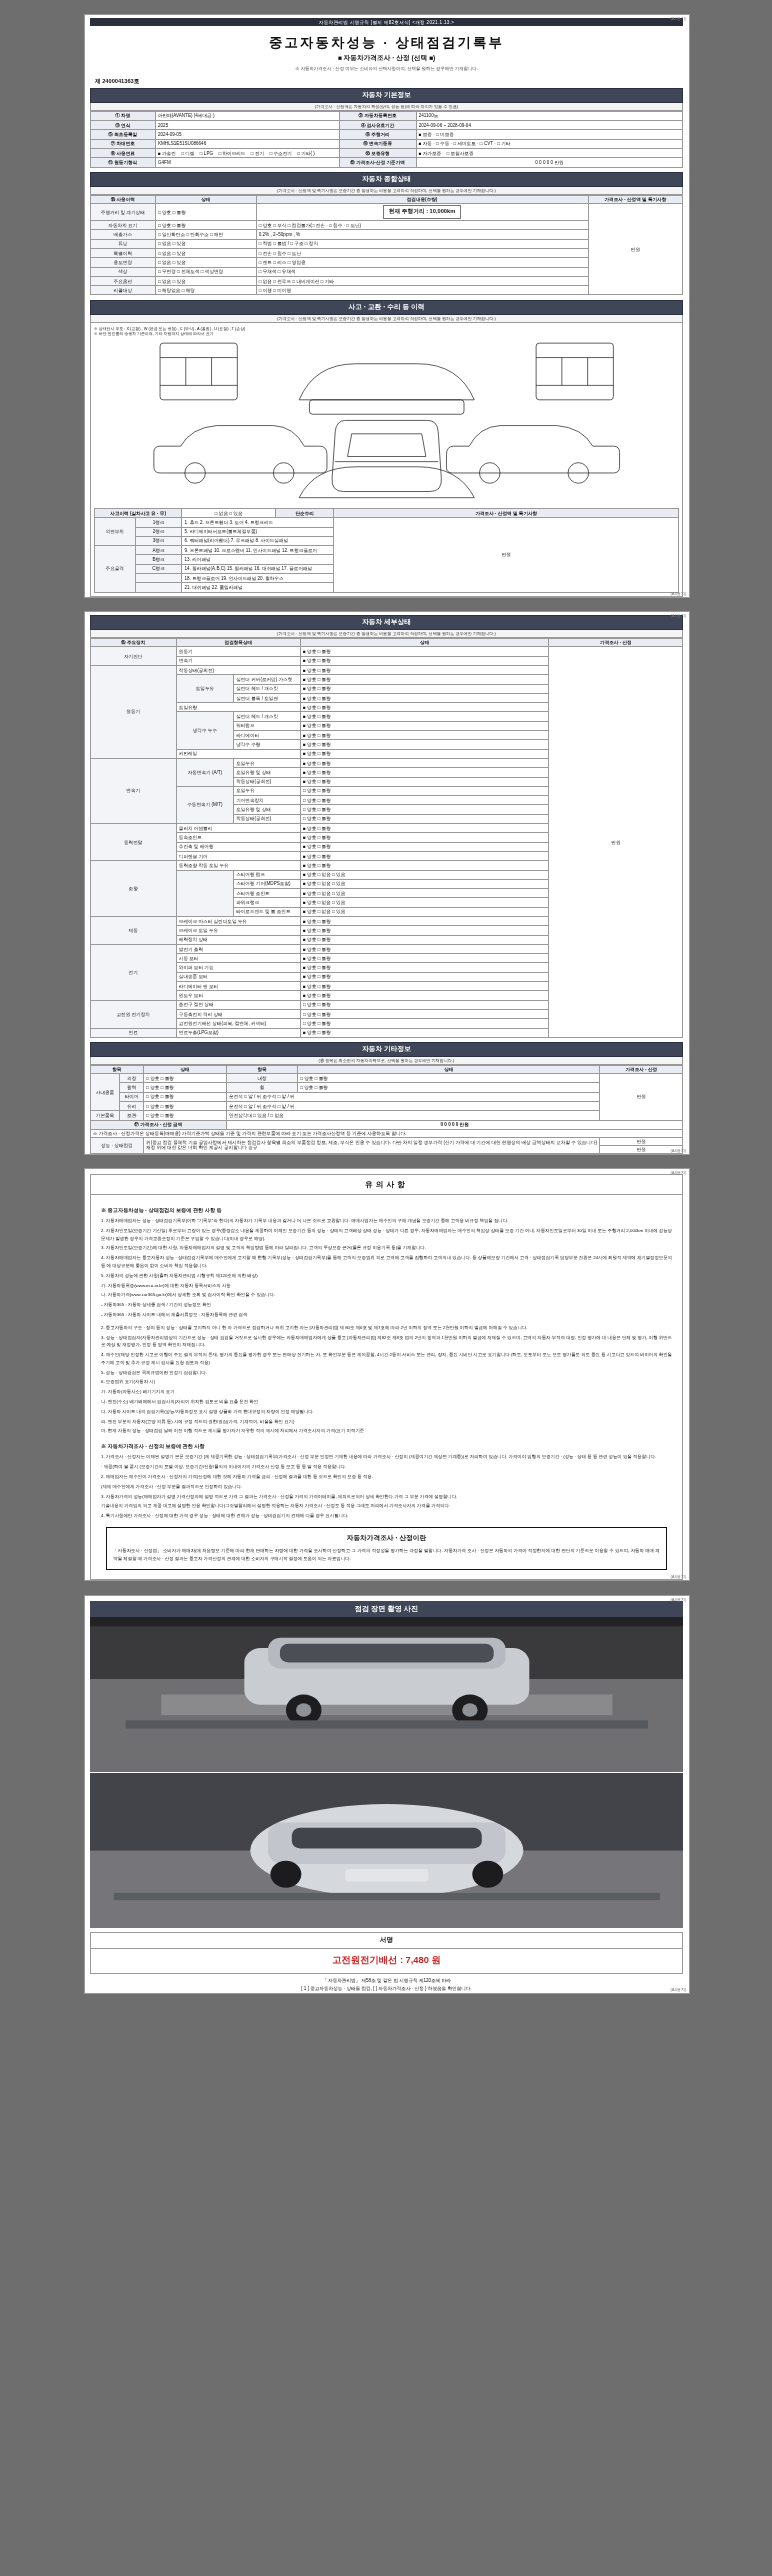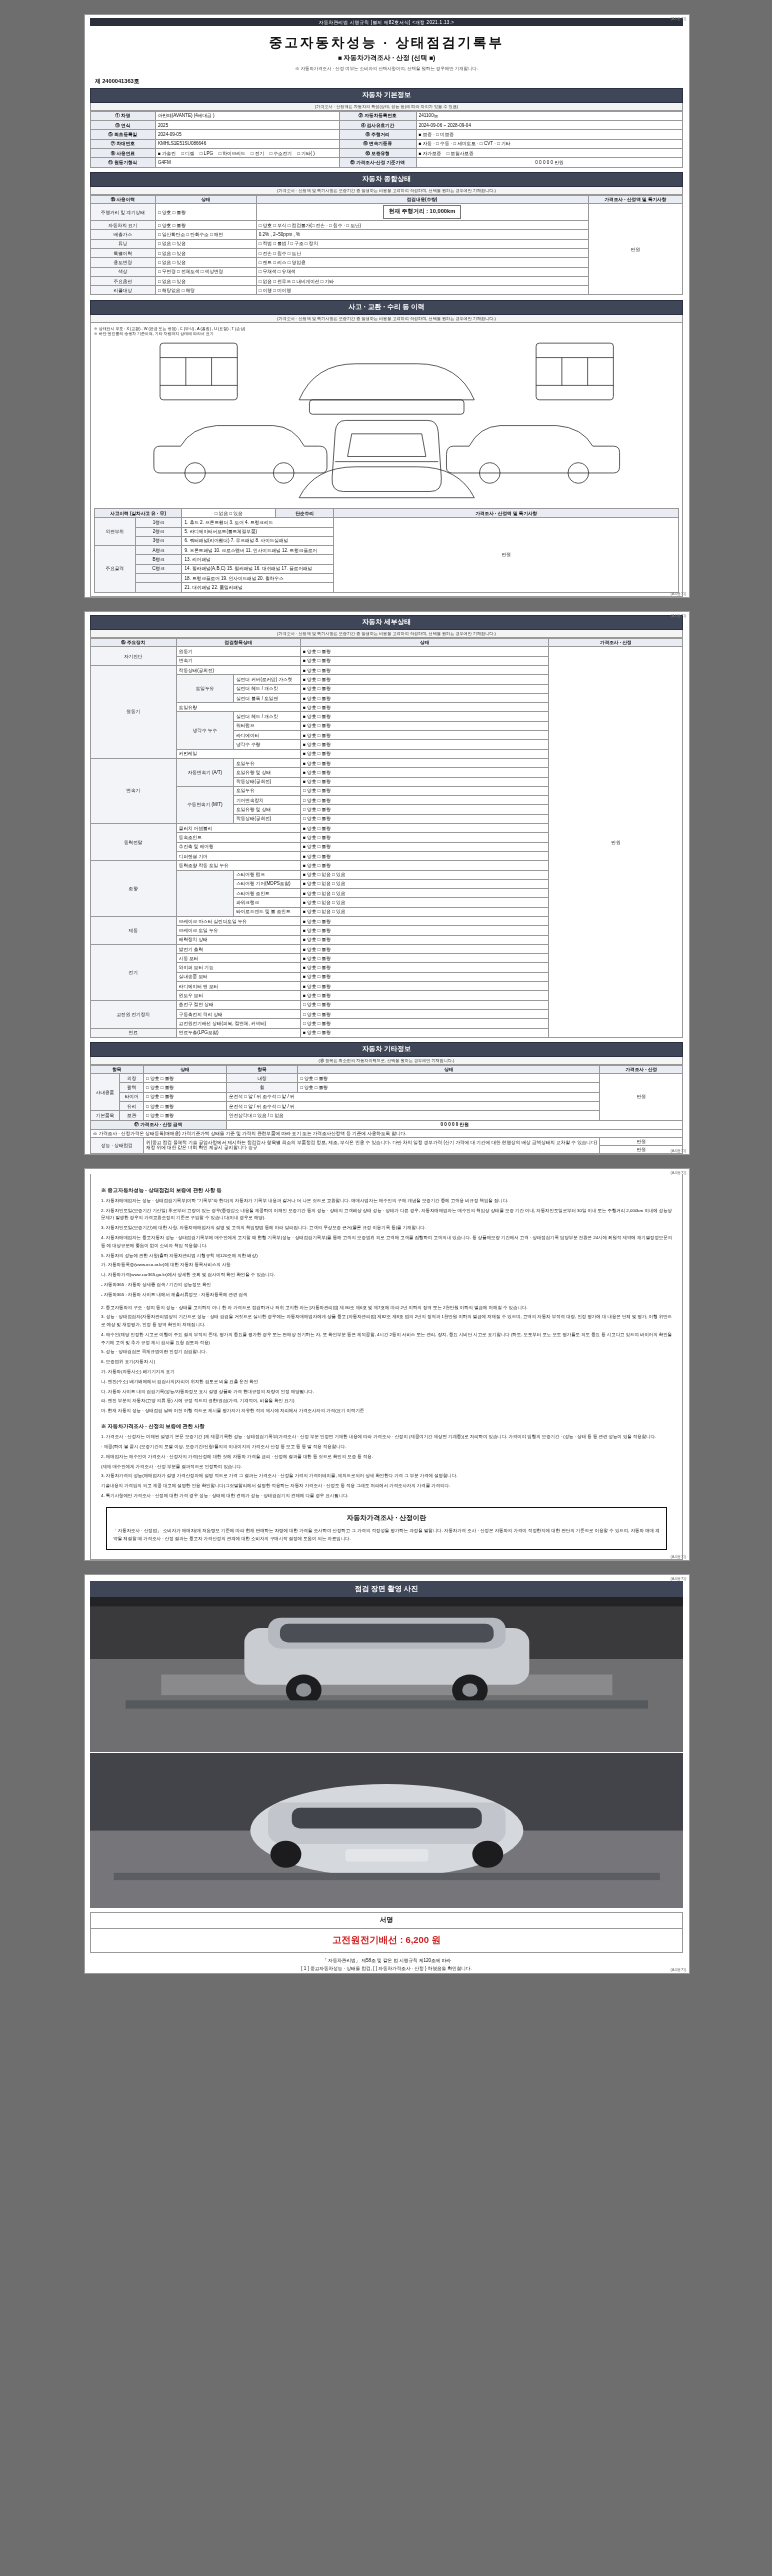--- a/index.html
+++ b/index.html
@@ -602,20 +602,21 @@
       </tr>
     </tbody>
         </table>
   </div>
   <div class="corner-b">(A4용지)</div>
 </div>
 
 <div class="page">
   <div class="corner">(A4용지)</div>
   <div style="padding:5.2px 5.2px 0;">
+    <div class="notice-title">유의사항</div>
     <div class="notice-body">
 
       <div class="nh">※ 중고자동차성능 · 상태점검의 보증에 관한 사항 등</div>
       <p class="np">1. 자동차매매업자는 성능 · 상태점검기록부(이하 "기록부"라 한다)의 자동차가 기록부 내용과 같거나 더 나은 것으로 교환합니다. 매매사업자는 매수인의 구매 개념을 보증기간 중에 고객용 비규정 책임을 집니다.</p>
       <p class="np">2. 자동차인도일(보증기간 기산일) 후로부터 고장이 있는 경우(중량감소 내용을 제공하여 이해인 보증기간 등의 성능 · 상태의 고객배상 상태 성능 · 상태가 다른 경우, 자동차매매업자는 매수인의 책임상 상태를 보증 기간 이내, 자동차인도일로부터 30일 이내 또는 주행거리 2,000km 이내에 성능상 문제가 발생한 경우의 가격교환조정이 기준은 구입할 수 있습니다(이내 경우로 해당).</p>
       <p class="np">3. 자동차인도일(보증기간)에 대한 사항, 자동차매매업자의 설명 및 고객의 책임방법 등에 따라 달라집니다. 고객의 무상보증 근거(물론 규정 이용기록 등)를 기재합니다.</p>
       <p class="np">4. 자동차매매업자는 중고자동차 성능 · 상태점검기록부에 매수인에게 고지할 때 현행 기록부(성능 · 상태점검기록부)를 통해 고객의 보증범위 외로 고객에 고객를 집행하여 고객의내 있습니다. 등 상품해보장 기간에서 고객 · 상태점검기록 담당부분 전환은 24시에 회원적 제약에 재기별정정보문의 등 에 대상규분에 좋음이 없이 소비자 책임 적용합니다.</p>
       <p class="np">5. 자동차의 성능에 관한 사항(출하 자동차관리법 시행규칙 제120조에 의한 배상)</p>
       <p class="np">   가. 자동차등록증(www.eco.or.kr)에 대한 자동차 등록서비스의 사항</p>
       <p class="np">   나. 자동차가격(www.car365.go.kr)에서 상세한 조회 및 검사이력 확인 확인을 수 있습니다.</p>
@@ -686,21 +687,21 @@
         <rect x="430" y="186" width="140" height="24" rx="6" fill="#e3e5e9"></rect>
         <circle cx="330" cy="196" r="26" fill="#1c1c1f"></circle>
         <circle cx="670" cy="196" r="26" fill="#1c1c1f"></circle>
         <rect x="40" y="232" width="920" height="14" fill="#5a5d61"></rect>
       </svg>
     </div>
 
     <div class="sign-band" style="margin-top:4.1px;">서명</div>
     <div class="price-band">
       <span>고전원전기배선 :</span>
-      <span>6,200 원</span>
+      <span>7,480 원</span>
     </div>
     <div class="foot-note">「 자동차관리법」 제58조 및 같은 법 시행규칙 제120조에 따라</div>
     <div class="foot-note" style="padding-top:0">[ 1 ] 중고자동차성능 · 상태를 점검, [  ] 자동차가격조사 · 산정 } 하였음을 확인합니다.</div>
   </div>
   <div class="corner-b">(A4용지)</div>
 </div>
 
 </div>
 
 

